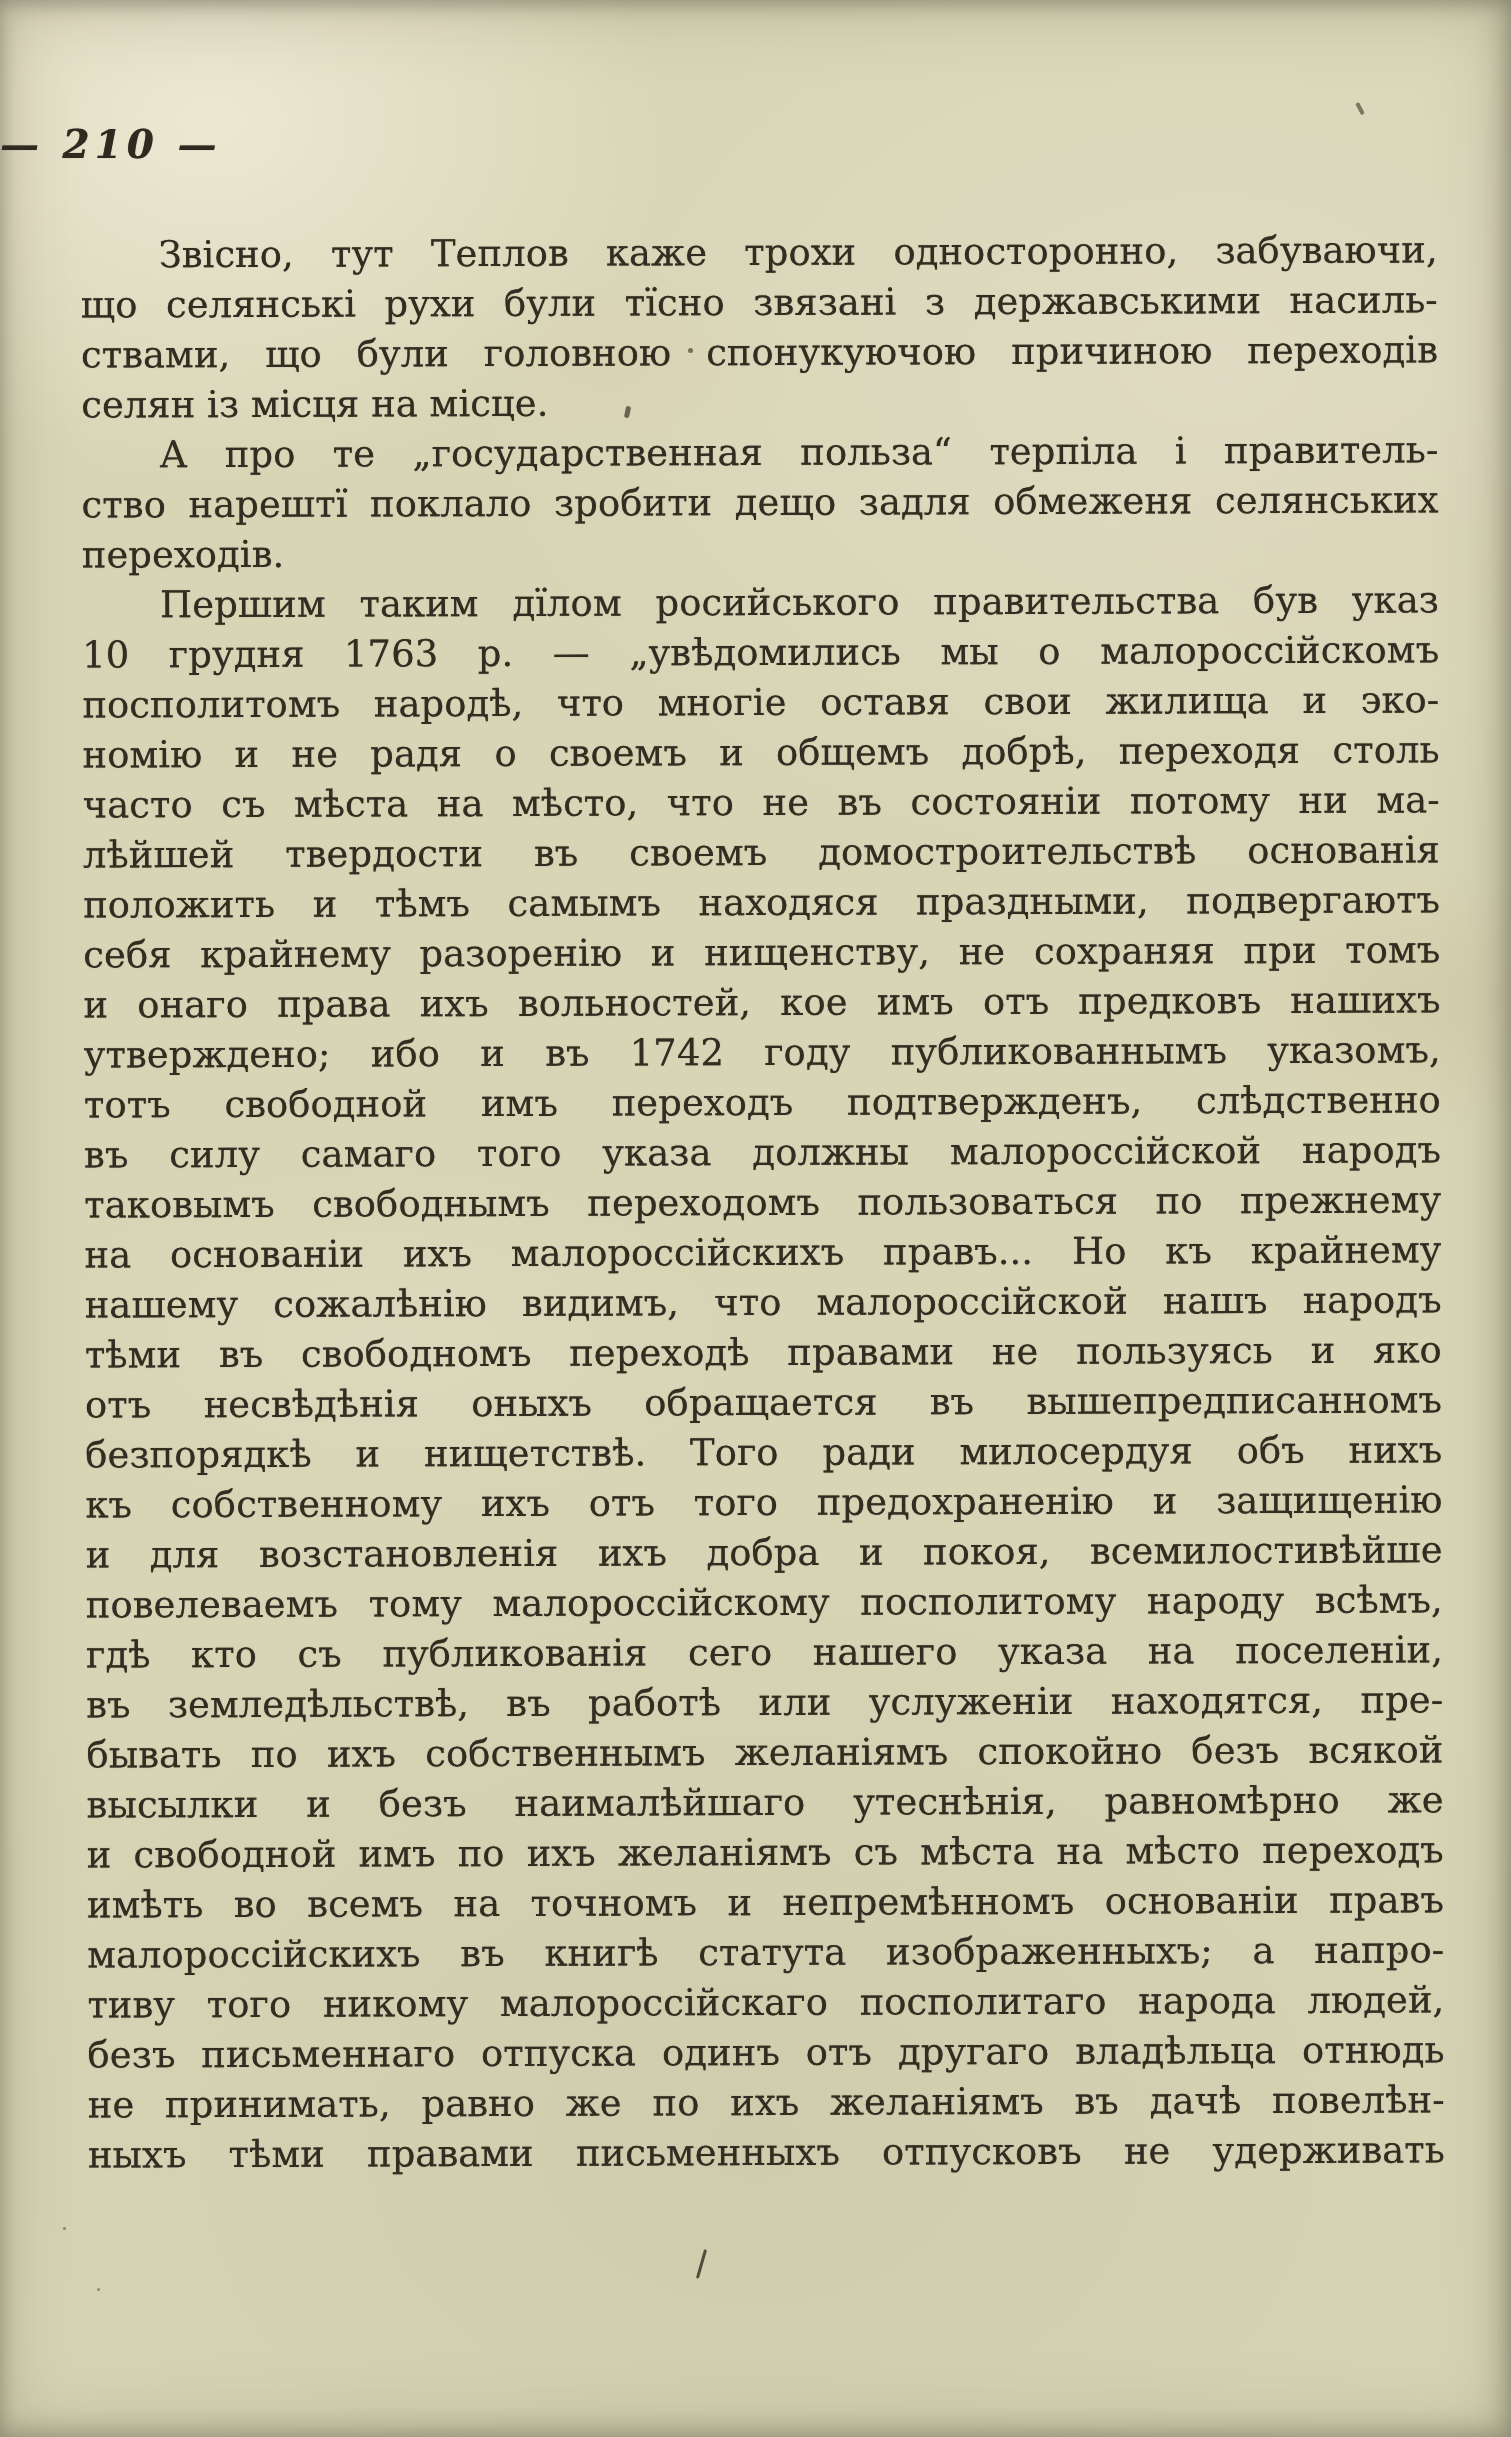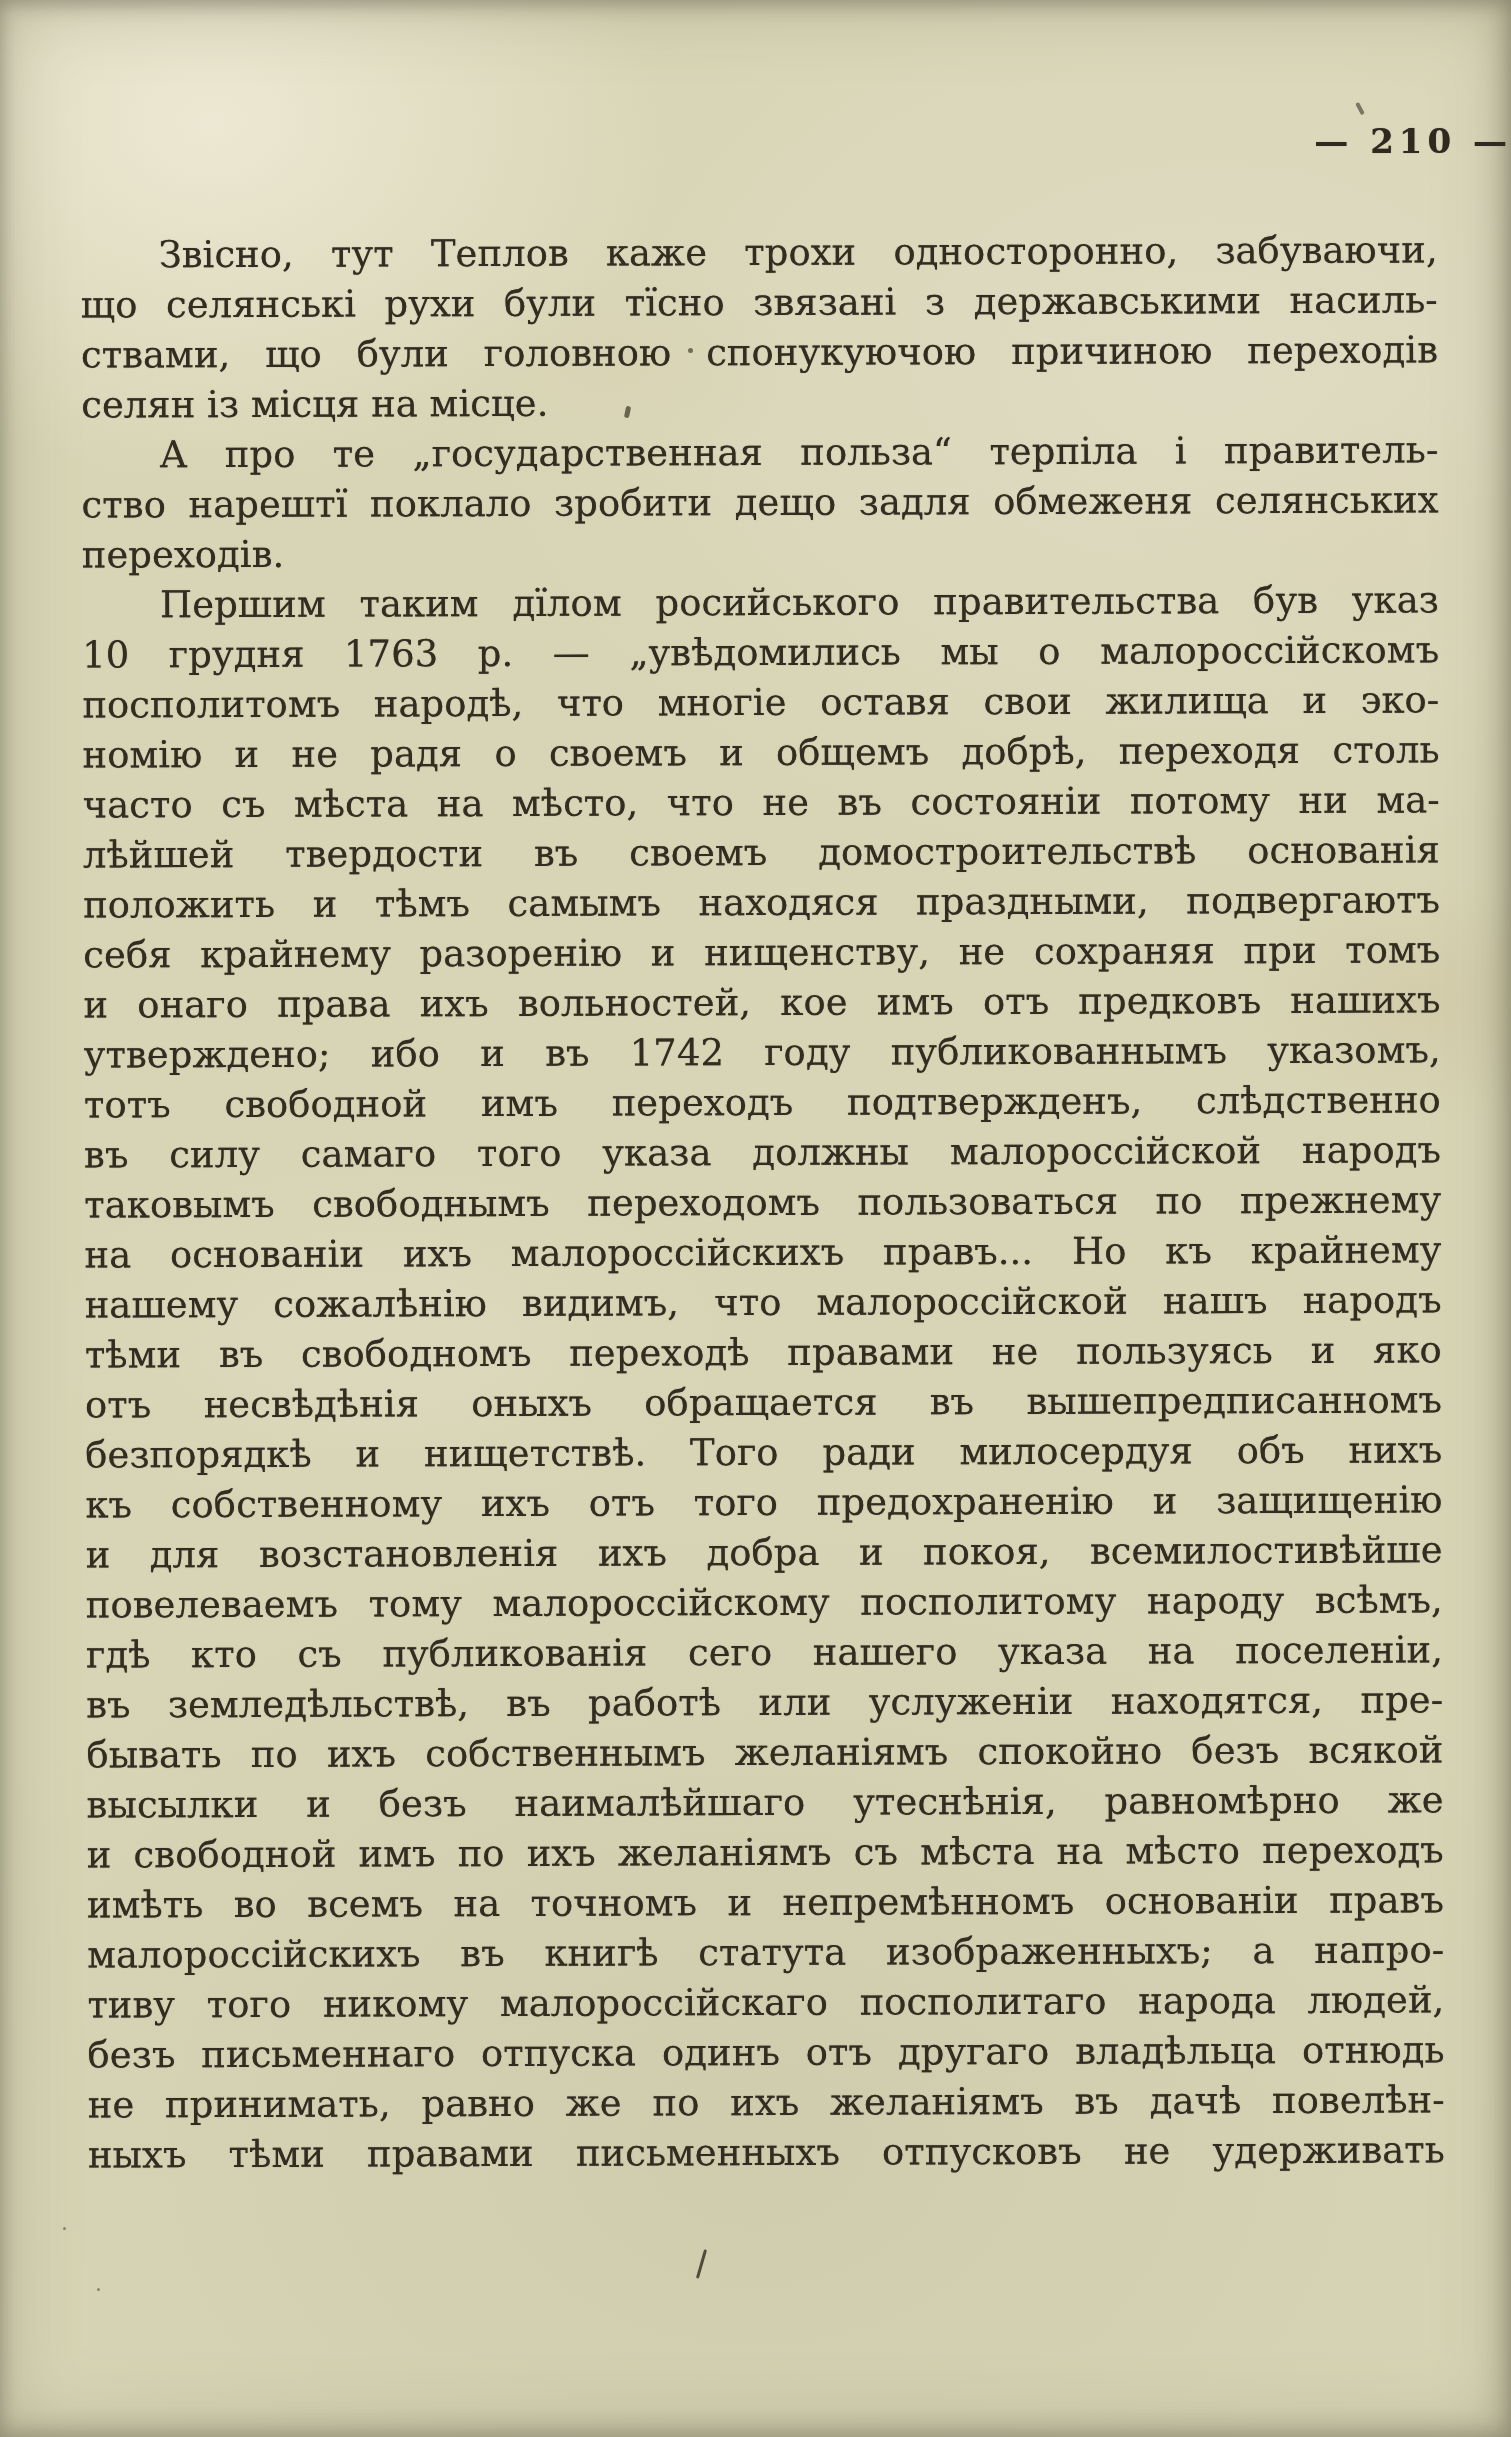--- a/index.html
+++ b/index.html
@@ -22,26 +22,27 @@
       radial-gradient(ellipse 495px 248px at 25% 55%, rgba(224,220,196,.5), rgba(224,220,196,0) 70%);
     box-shadow:
       inset 0 0 74px rgba(118,114,88,.38),
       inset 0 6.6px 15px rgba(75,82,72,.22),
       inset -11.6px 0 25px rgba(110,106,82,.25),
       inset 0 -8.3px 21.5px rgba(105,102,80,.28);
   }
   .page-header{
     position:absolute;
     top:121px;left:0;width:100%;
-    text-align:right;
-    font-size:34px;
+    text-align:left;
+    font-size:39px;
     font-weight:bold;
     letter-spacing:5px;
     color:#2e2a20;
     text-shadow:0 0 0.8px rgba(46,42,32,.65);
+    font-style:italic;
   }
   .text-block{
     position:absolute;
     left:88px;top:228px;
     width:1357px;
     transform:rotate(-0.22deg);
     transform-origin:50% 100%;
   }
   .line{
     height:50px;

